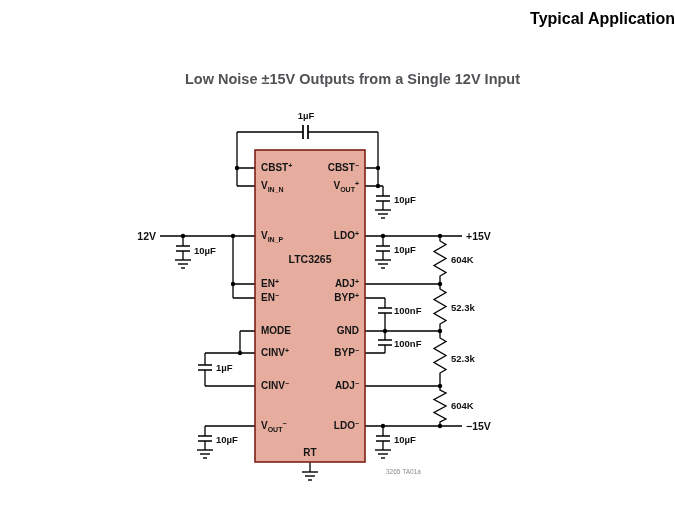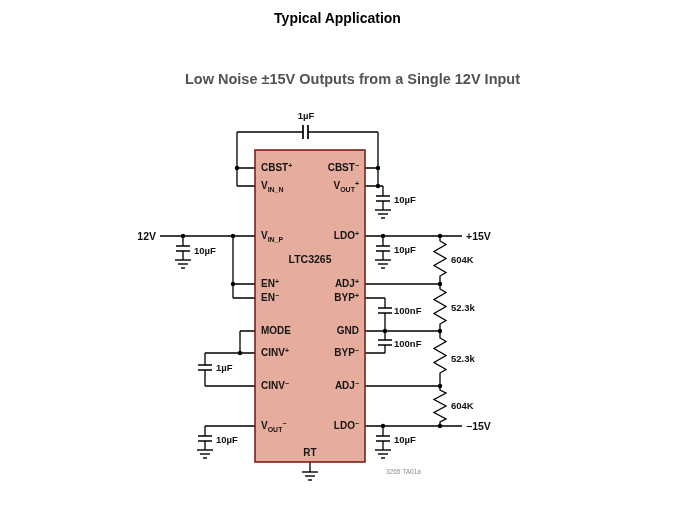--- a/index.html
+++ b/index.html
@@ -1,19 +1,19 @@
 <!DOCTYPE html>
 <html><head>
 <meta charset="utf-8">
 <style>
   html,body{margin:0;padding:0;background:#fff;}
   .stage{position:relative;width:675px;height:506px;background:#ffffff;overflow:hidden;
          font-family:"Liberation Sans",sans-serif;}
-  .title{position:absolute;top:10px;left:0;width:100%;text-align:center;
-         font-size:14px;font-weight:bold;color:#000;}
+  .title{position:absolute;top:10px;left:0;width:100%;text-align:right;
+         font-size:16px;font-weight:bold;color:#000;}
   .subtitle{position:absolute;top:71px;left:0;width:100%;text-align:center;
             transform:translateX(15px);font-size:14.5px;font-weight:bold;color:#515256;}
   svg{position:absolute;top:0;left:0;}
   .wire{stroke:#000;stroke-width:1.3;fill:none;}
   .plate{stroke:#000;stroke-width:1.7;fill:none;}
   .res{stroke:#000;stroke-width:1.3;fill:none;stroke-linejoin:miter;}
   .gndl{stroke:#000;stroke-width:1.4;}
   .dot{fill:#000;}
   .pin{font-family:"Liberation Sans",sans-serif;font-size:10px;font-weight:bold;fill:#141414;}
   .ss{font-size:7px;font-weight:bold;}

